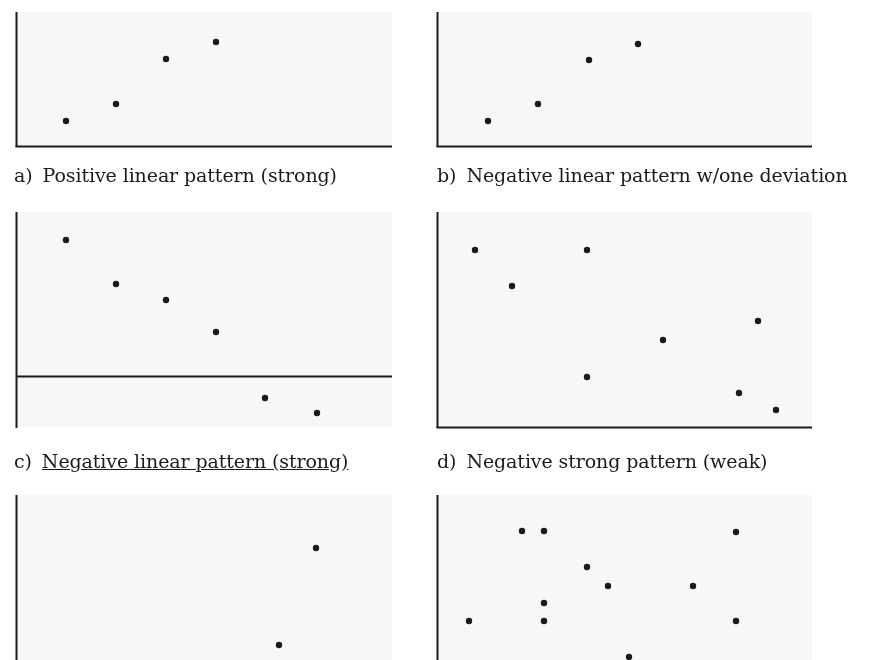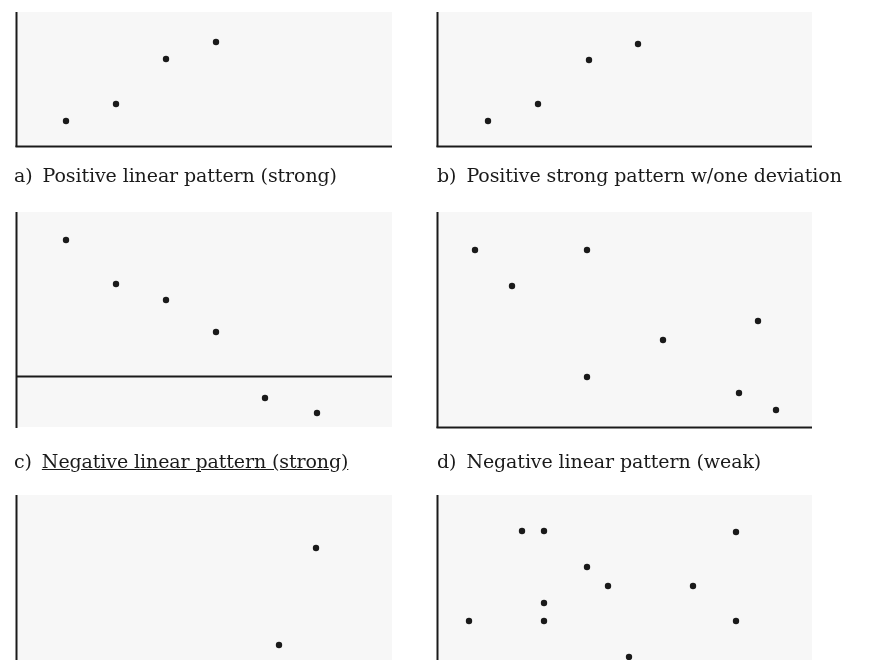--- a/index.html
+++ b/index.html
@@ -127,21 +127,21 @@
           <circle cx="607" cy="661" r="3.2" fill="#1a1a1a"></circle>
           <circle cx="672" cy="661" r="3.2" fill="#1a1a1a"></circle>
         </g>
     </g>
   </svg>
 
   <div class="caption" style="left:14px; top:152px;">
     <span class="letter">a)</span><span>Positive linear pattern (strong)</span>
   </div>
   <div class="caption" style="left:437px; top:152px;">
-    <span class="letter">b)</span><span>Positive strong pattern w/one deviation</span>
+    <span class="letter">b)</span><span>Negative linear pattern w/one deviation</span>
   </div>
   <div class="caption" style="left:14px; top:438px;text-decoration:underline;">
     <span class="letter">c)</span><span>Negative linear pattern (strong)</span>
   </div>
   <div class="caption" style="left:437px; top:438px;">
-    <span class="letter">d)</span><span>Negative linear pattern (weak)</span>
+    <span class="letter">d)</span><span>Negative strong pattern (weak)</span>
   </div>
 </div>
 
 </body></html>

